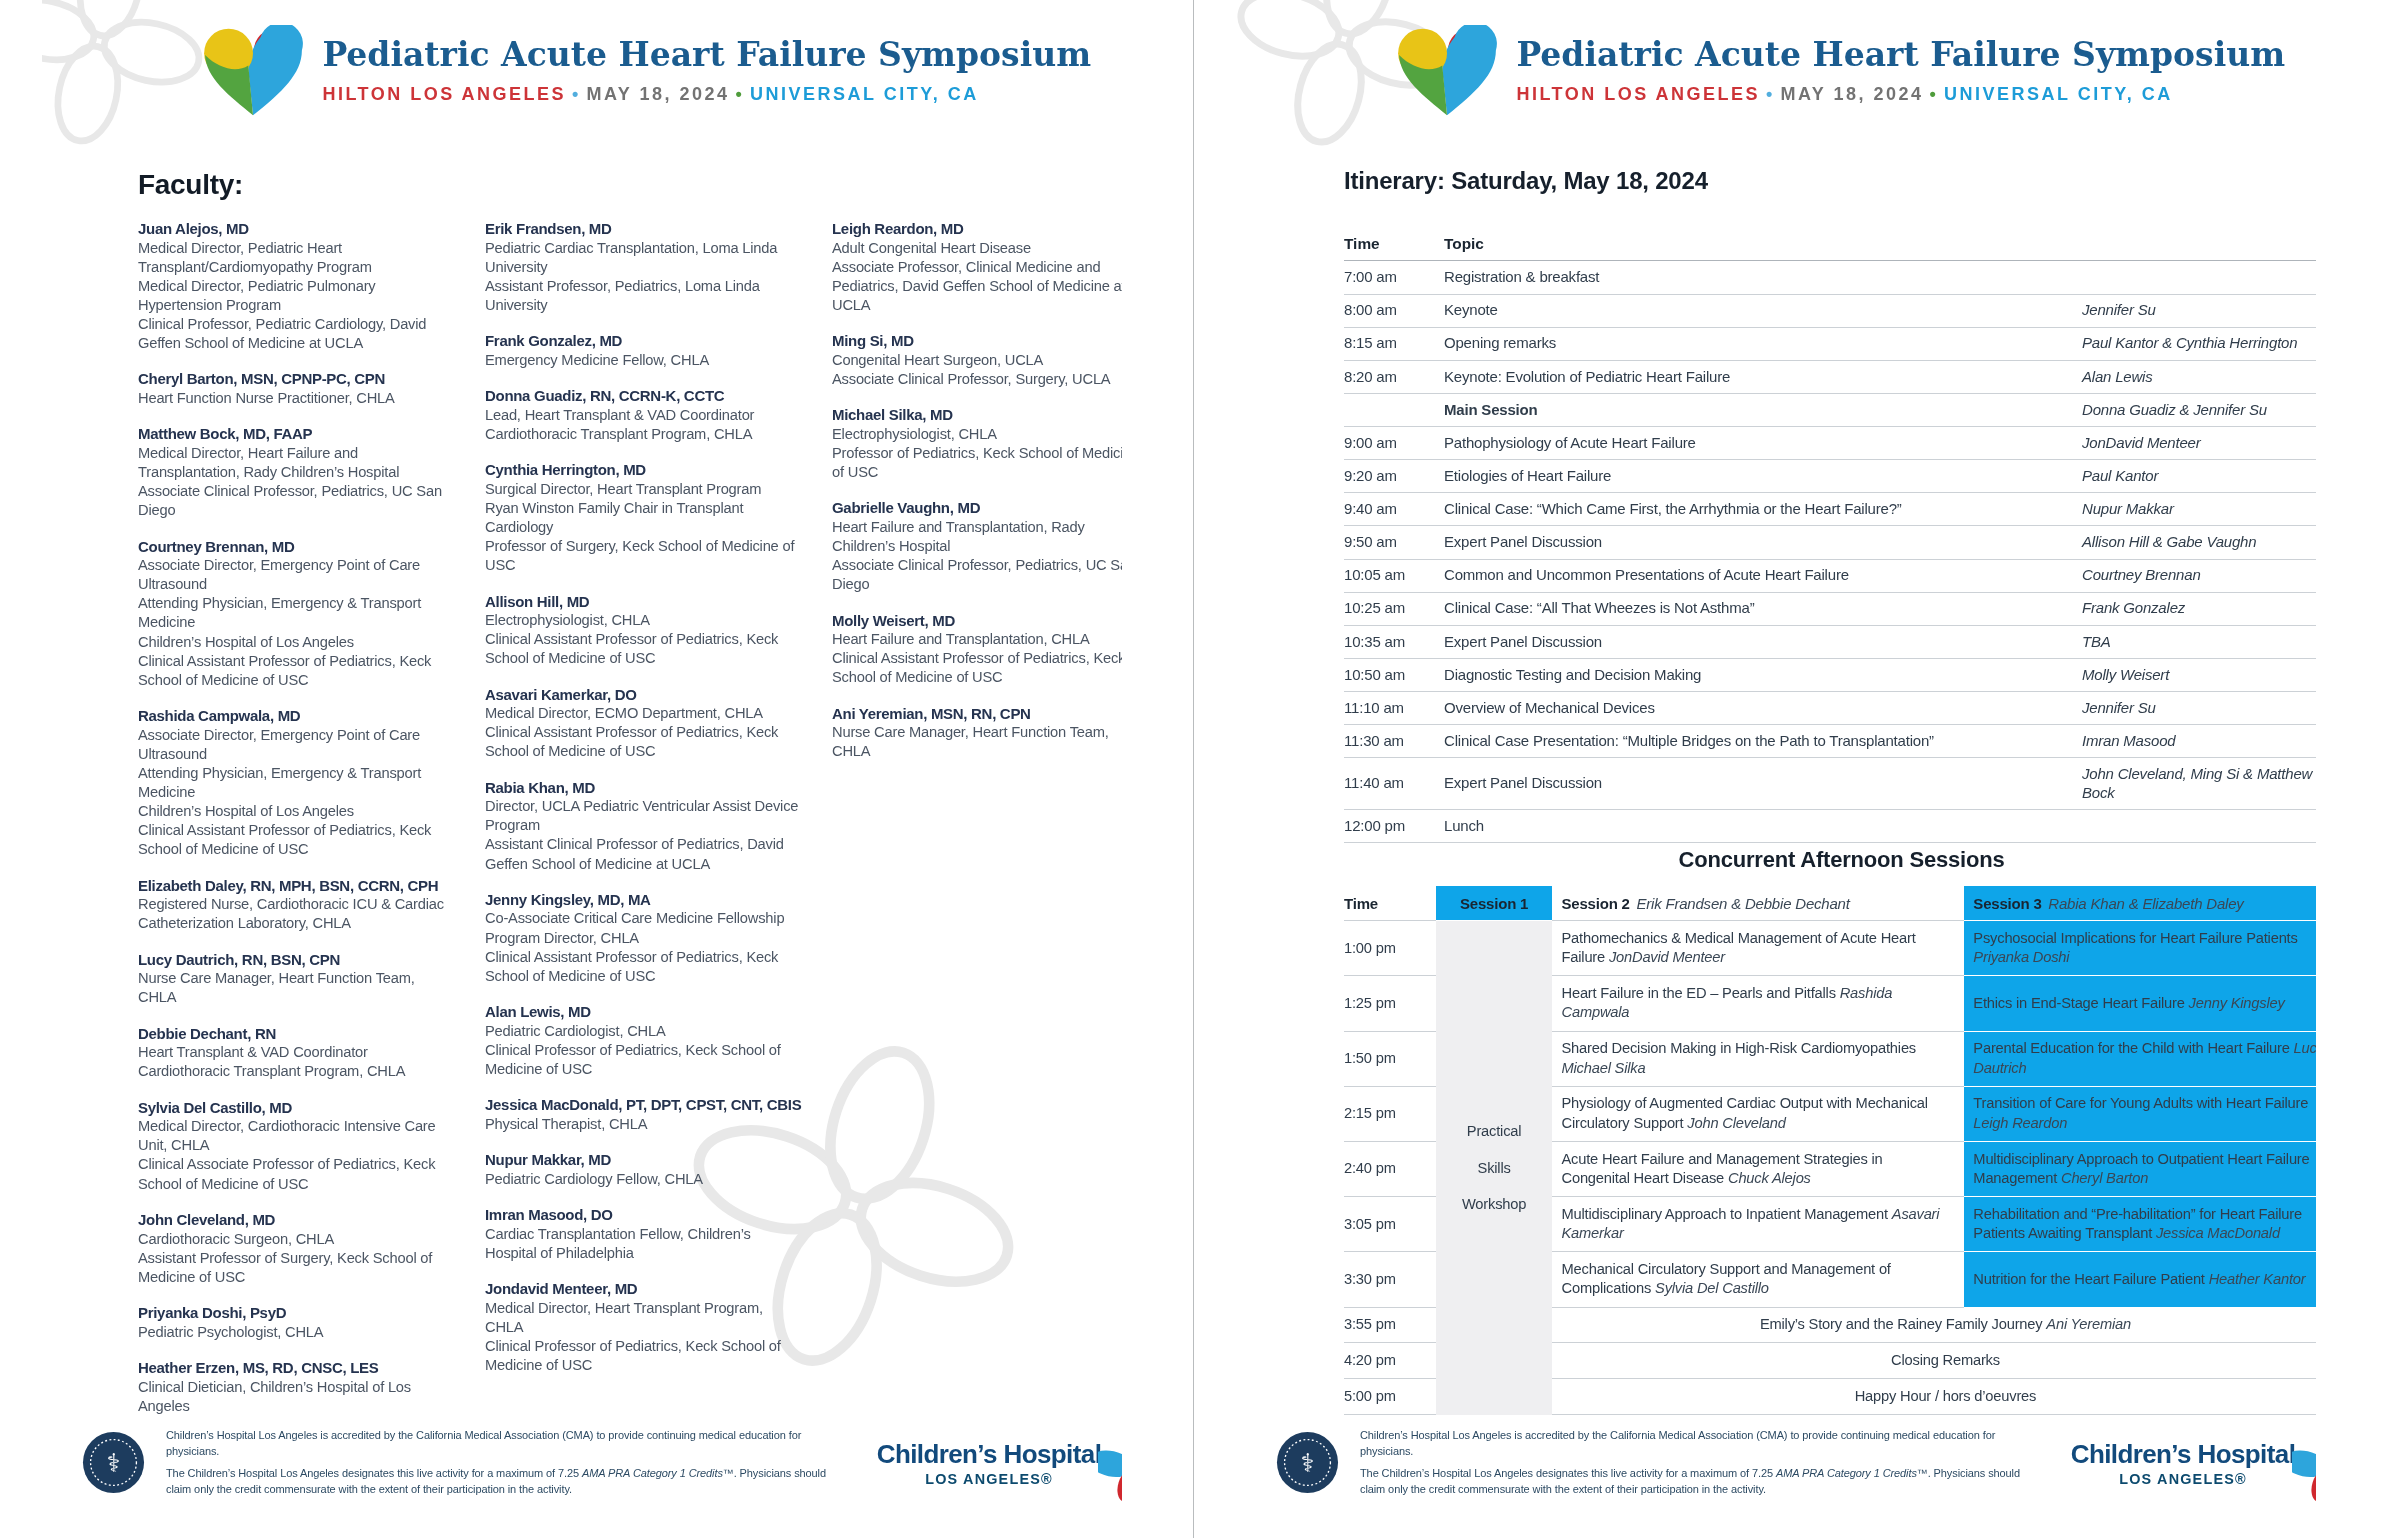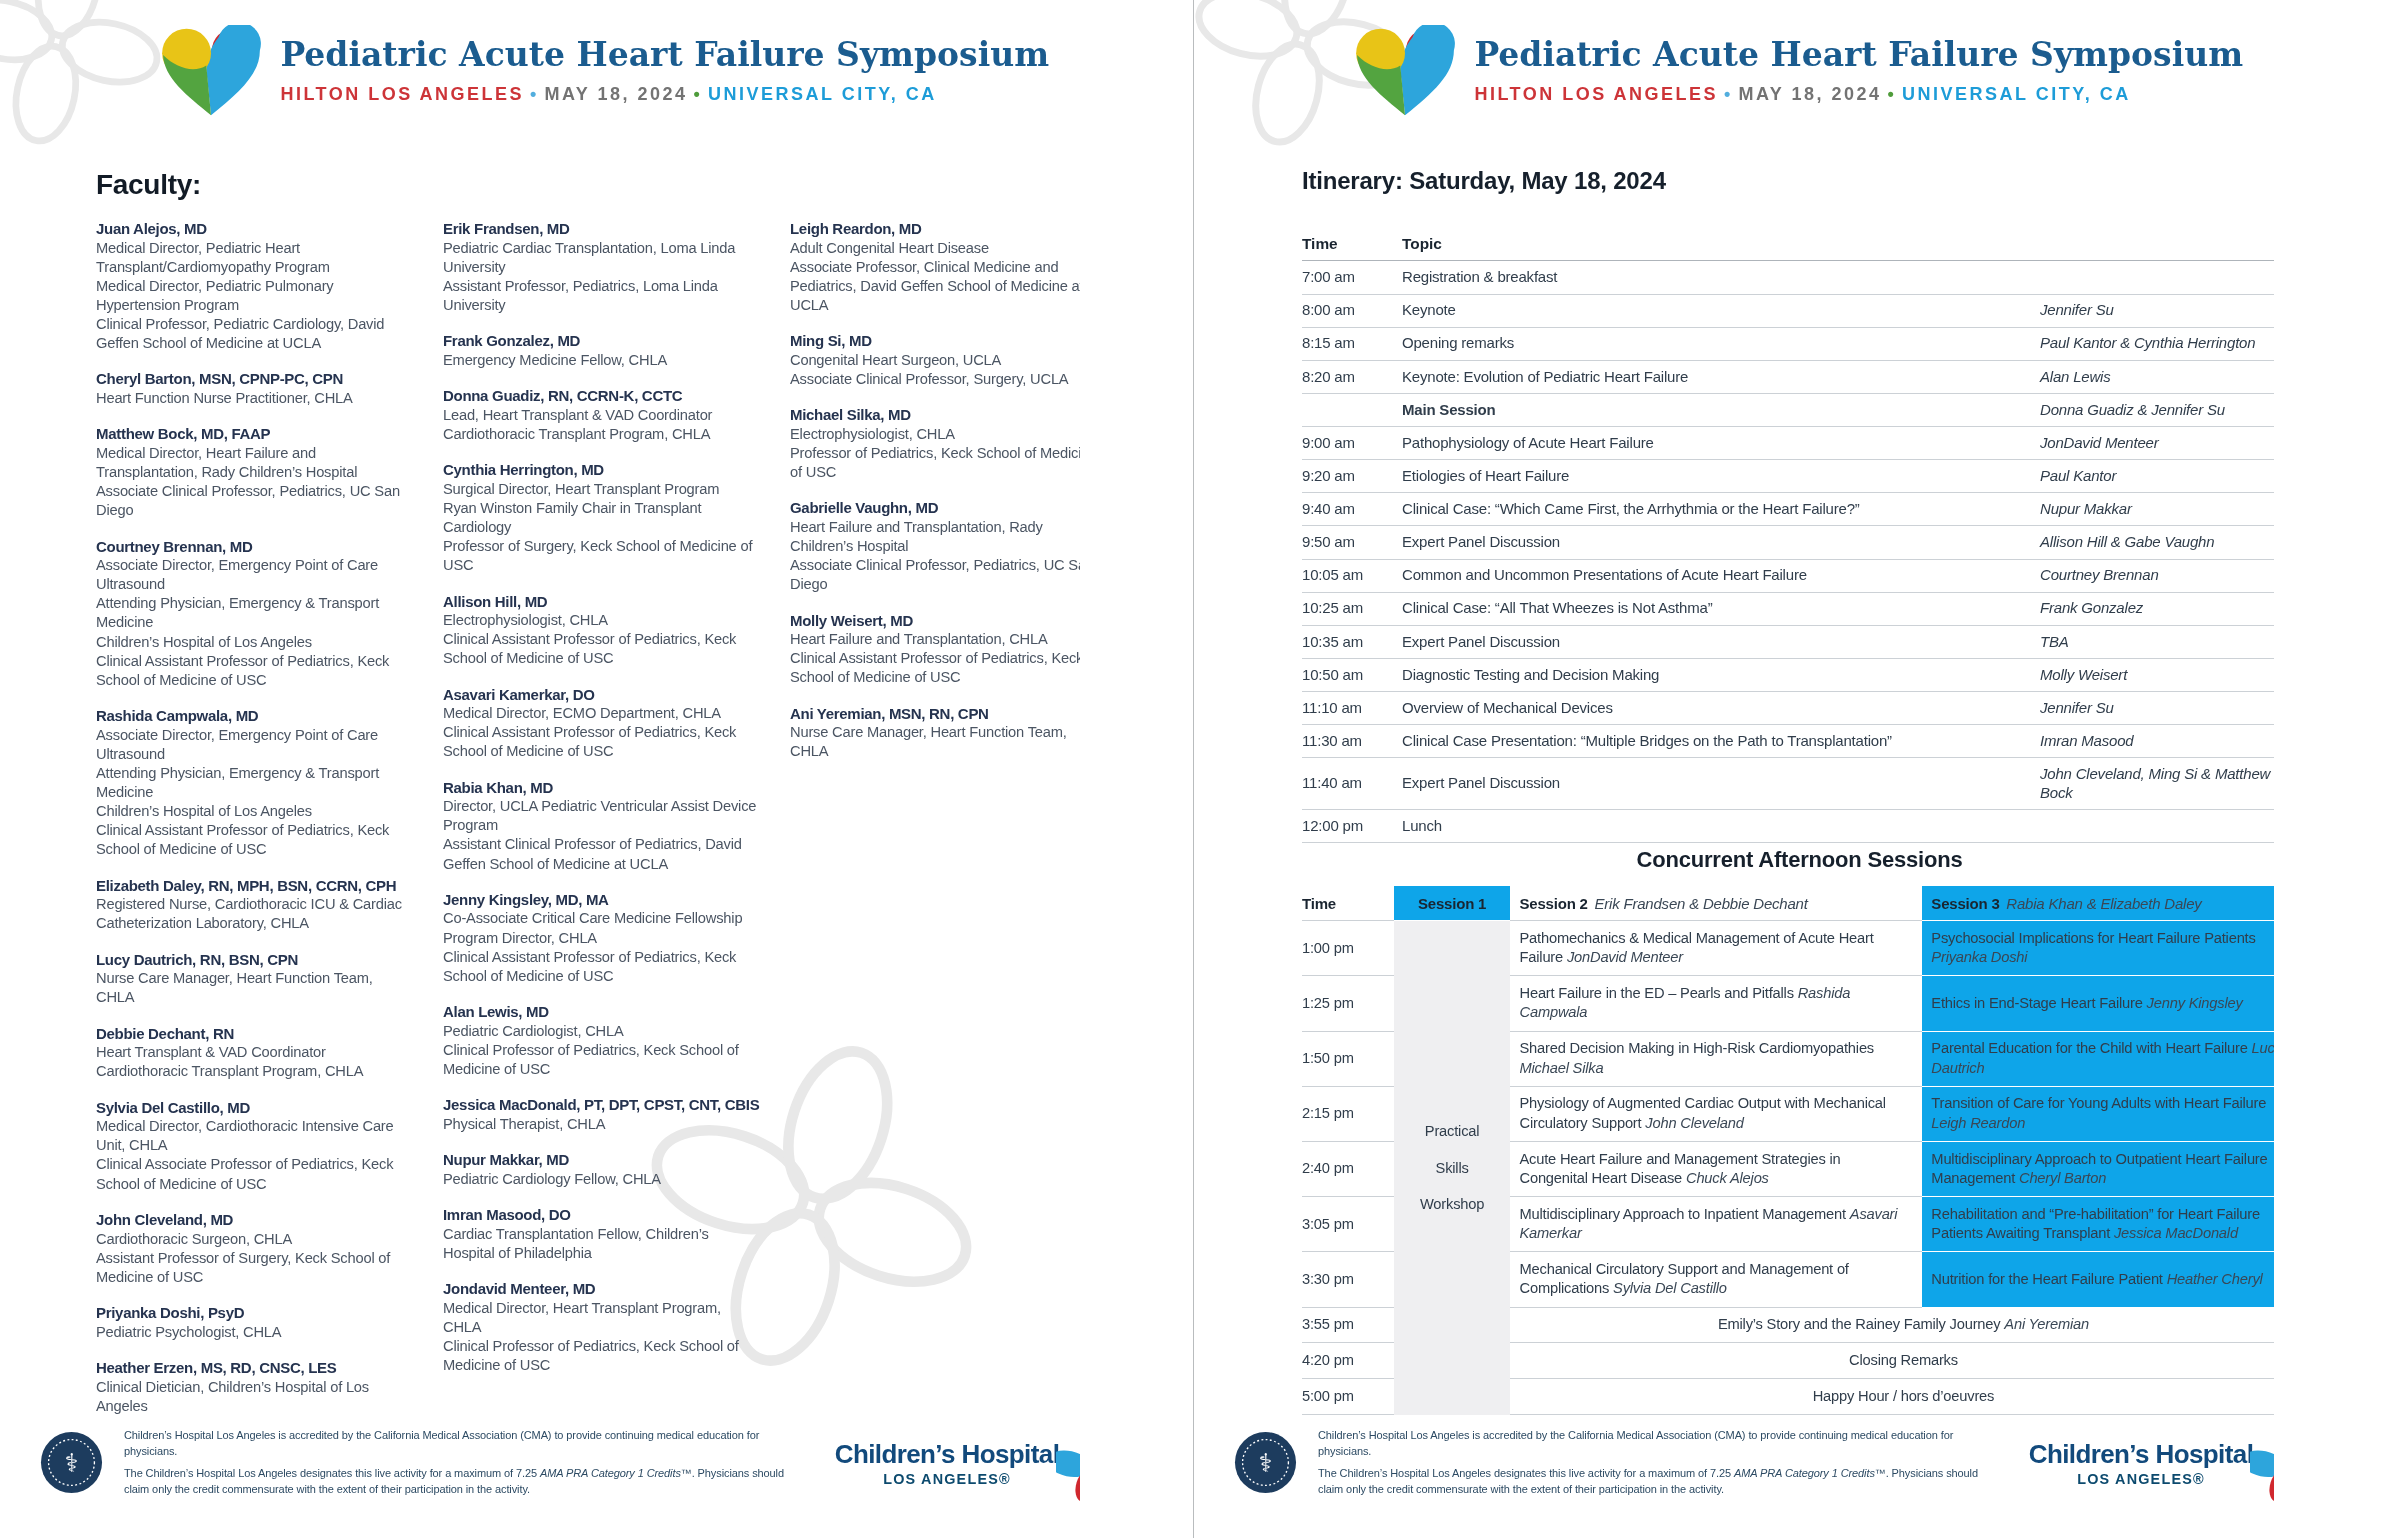--- a/index.html
+++ b/index.html
@@ -1,21 +1,21 @@
 <!DOCTYPE html>
 <html><head>
 <meta charset="utf-8">
 <style>
   html,body{margin:0;padding:0;}
   body{
     width:2388px;height:1538px;position:relative;background:#ffffff;
     font-family:"Liberation Sans", sans-serif;overflow:hidden;
     -webkit-font-smoothing:antialiased;
   }
-  .page{position:absolute;top:0;width:1080px;height:1538px;overflow:hidden;}
+  .page{position:absolute;top:0;width:1080px;height:1538px;overflow:hidden;margin-left:42px;}
   .page-left{left:0;}
   .page-right{left:1194px;}
   .page-divider{position:absolute;left:1193px;top:0;width:1px;height:1538px;background:#b9bcbe;}
 
   
   .hdr{position:absolute;top:25px;left:157px;display:flex;align-items:flex-start;}
   .hdr-logo{width:108px;height:94px;flex:none;}
   .hdr-text{margin-left:15.4px;padding-top:13.4px;}
   .ev-title{
     font-family:"DejaVu Serif", serif;font-weight:bold;font-size:33px;
@@ -480,21 +480,21 @@
           <td class="c-s3 cell-gray">Multidisciplinary Approach to Outpatient Heart Failure Management  <i>Cheryl Barton</i></td>
         </tr>
         <tr>
           <td class="c-time cell-time">3:05 pm</td>
           <td class="c-s2 cell-s2">Multidisciplinary Approach to Inpatient Management  <i>Asavari Kamerkar</i></td>
           <td class="c-s3 cell-gray">Rehabilitation and “Pre-habilitation” for Heart Failure Patients Awaiting Transplant  <i>Jessica MacDonald</i></td>
         </tr>
         <tr>
           <td class="c-time cell-time">3:30 pm</td>
           <td class="c-s2 cell-s2">Mechanical Circulatory Support and Management of Complications  <i>Sylvia Del Castillo</i></td>
-          <td class="c-s3 cell-gray">Nutrition for the Heart Failure Patient  <i>Heather Cheryl</i></td>
+          <td class="c-s3 cell-gray">Nutrition for the Heart Failure Patient  <i>Heather Kantor</i></td>
         </tr>
         <tr>
           <td class="c-time cell-time">3:55 pm</td>
           <td class="cell-full" colspan="2">Emily’s Story and the Rainey Family Journey  <i>Ani Yeremian</i></td>
         </tr>
         <tr>
           <td class="c-time cell-time">4:20 pm</td>
           <td class="cell-full" colspan="2">Closing Remarks</td>
         </tr>
         <tr>

